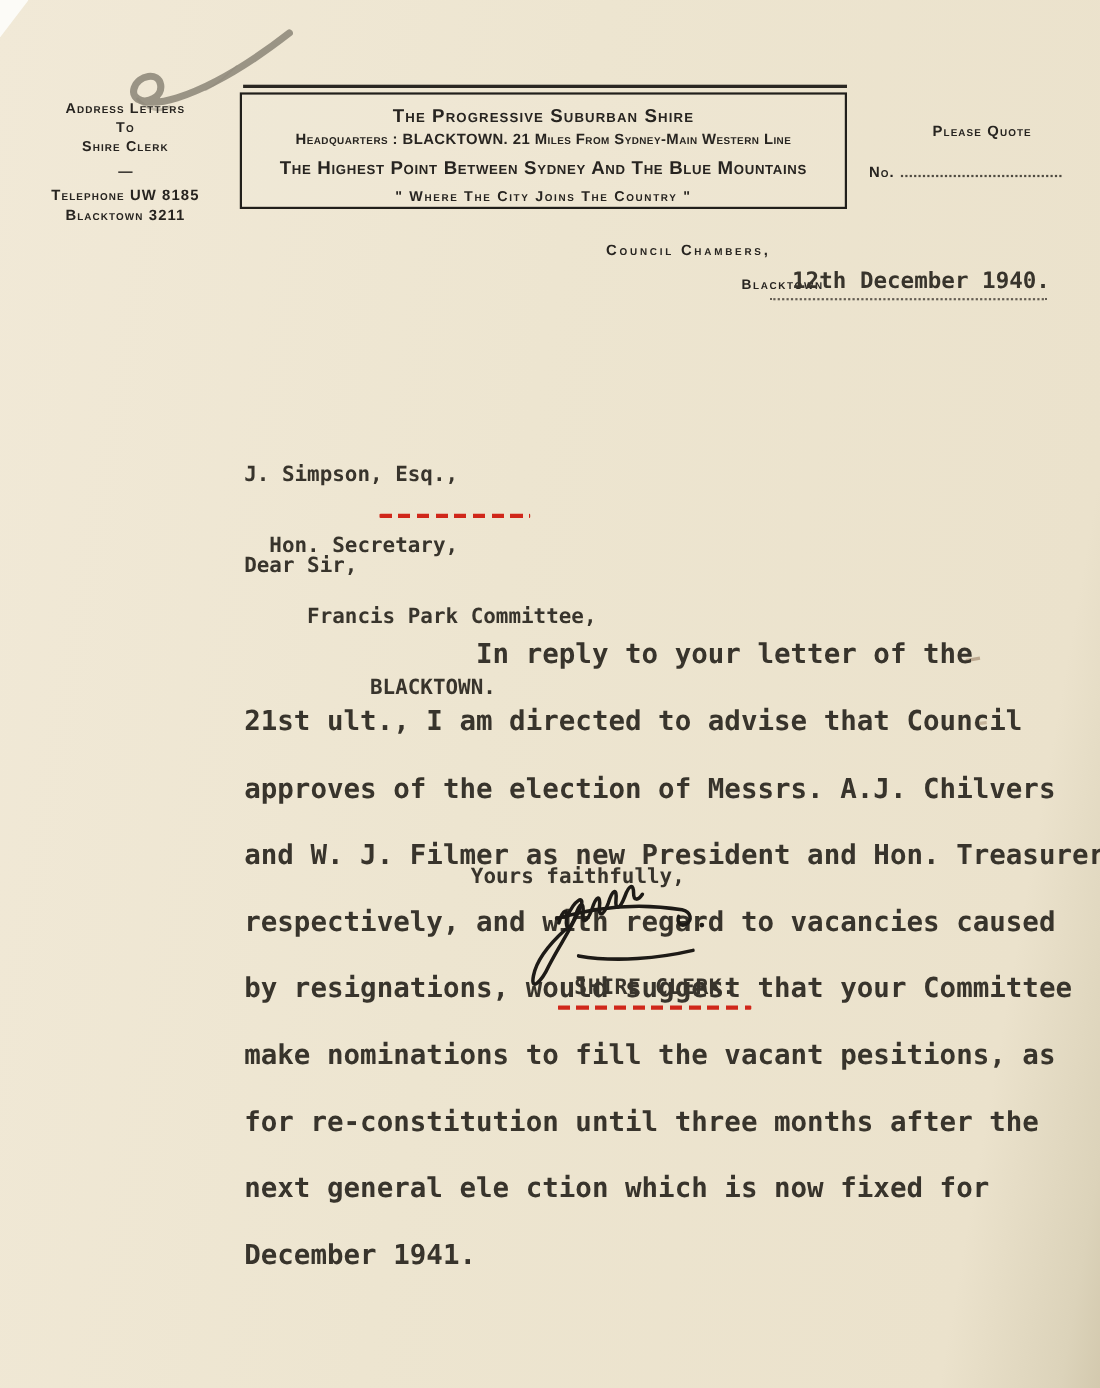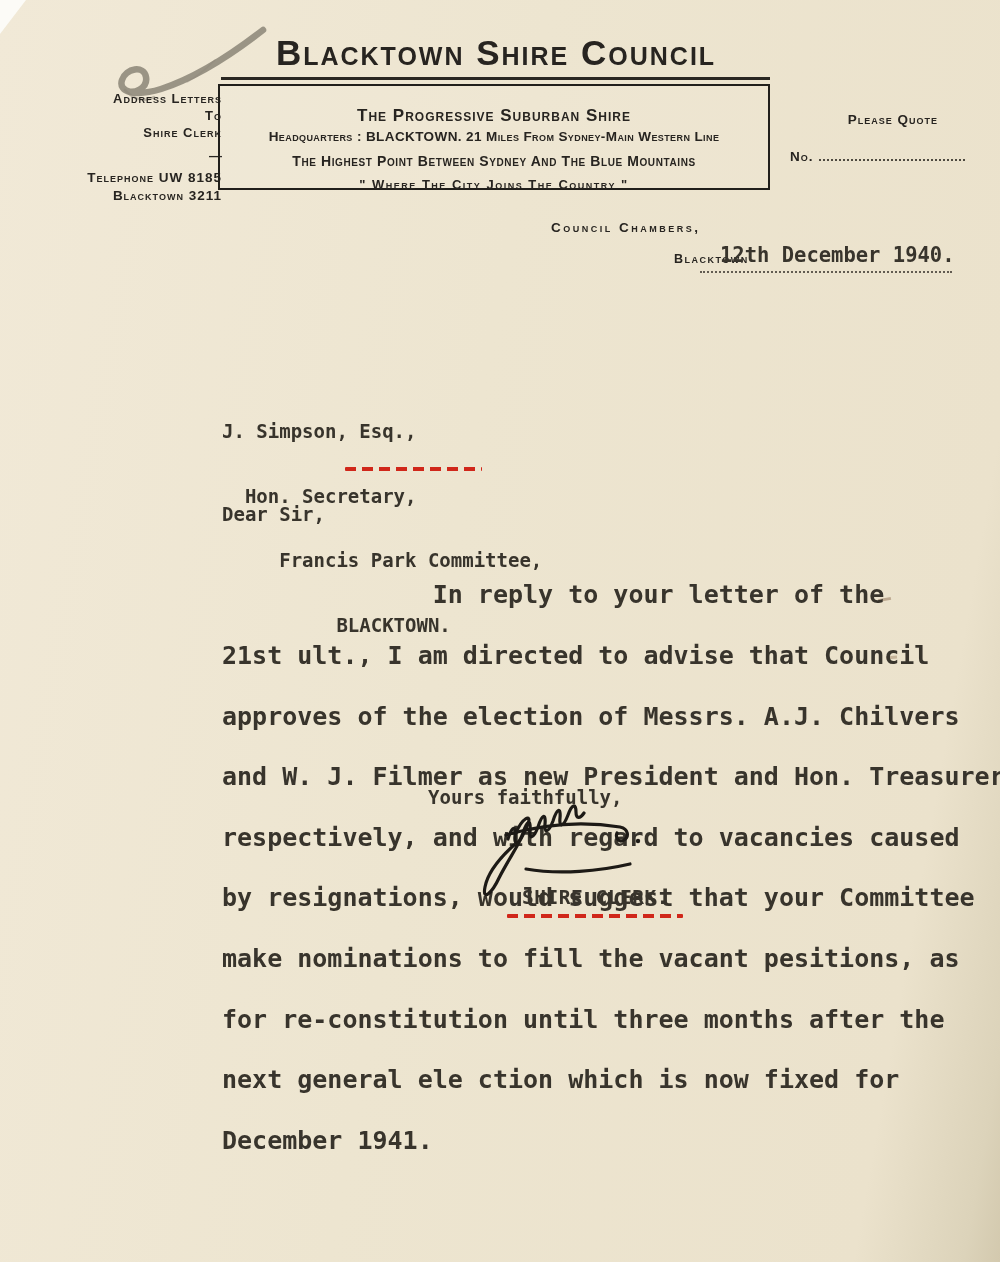--- a/index.html
+++ b/index.html
@@ -24,34 +24,34 @@
   .title{
     position:absolute;left:222px;top:33px;width:548px;
     text-align:center;font-size:35px;letter-spacing:2px;
     font-variant:small-caps;font-weight:bold;white-space:nowrap;
   }
   .title-rule{
     position:absolute;left:221px;top:77px;width:549px;height:3px;
     background:#2a2722;
   }
   .addr{
-    position:absolute;left:38px;top:90px;width:184px;
-    text-align:right;font-size:13px;letter-spacing:1px;line-height:17px;
+    position:absolute;left:22px;top:90px;width:184px;
+    text-align:center;font-size:13px;letter-spacing:1px;line-height:17px;
   }
   .addr .divider{margin:6px 0 5px 0;font-weight:bold;letter-spacing:0;}
   .addr .phone{font-size:13.5px;line-height:18px;}
   .box{
     position:absolute;left:218px;top:84px;width:548px;height:102px;
     border:2px solid #211f1b;
     text-align:center;
     background:rgba(255,255,255,0.06);
   }
-  .box .l1{margin-top:20px;font-size:17px;letter-spacing:1px;}
+  .box .l1{margin-top:10px;font-size:17px;letter-spacing:1px;}
   .box .l2{margin-top:3px;font-size:13.5px;letter-spacing:.4px;}
-  .box .l3{margin-top:9px;font-size:14px;letter-spacing:.6px;}
+  .box .l3{margin-top:9px;font-size:17px;letter-spacing:.6px;}
   .box .l4{margin-top:8px;font-size:13px;letter-spacing:1.5px;}
   .please-quote{
     position:absolute;left:798px;top:112px;width:140px;
     text-align:right;font-size:13.5px;letter-spacing:1px;
   }
   .no-row{
     position:absolute;left:790px;top:146px;font-size:13.5px;letter-spacing:1px;
     white-space:nowrap;
   }
   .no-dots{
@@ -101,21 +101,20 @@
 <div class="page">
 
   <div class="corner-artifact"></div>
 
   <svg style="left:95px;top:22px;" width="175" height="90" viewBox="0 0 175 90">
     <path d="M168,8 C132,36 97,57 66,67 C40,75 23,70 27,58 C31,46 49,43 51,55 C53,66 39,73 30,68" fill="none" stroke="#8b8577" stroke-width="6.5" stroke-linecap="round" opacity="0.85"></path>
     <path d="M30,68 C38,77 50,81 59,75" fill="none" stroke="#8b8577" stroke-width="2.5" stroke-linecap="round" opacity="0.5"></path>
     <path d="M120,38 C110,48 100,56 92,60" fill="none" stroke="#8b8577" stroke-width="1.5" stroke-linecap="round" opacity="0.35"></path>
   </svg>
 
-  <div class="title">Blacktown Shire Council</div>
   <div class="title-rule"></div>
 
   <div class="addr lh">
     <div>Address Letters</div>
     <div>To</div>
     <div>Shire Clerk</div>
     <div class="divider">—</div>
     <div class="phone">Telephone UW 8185</div>
     <div class="phone">Blacktown 3211</div>
   </div>

